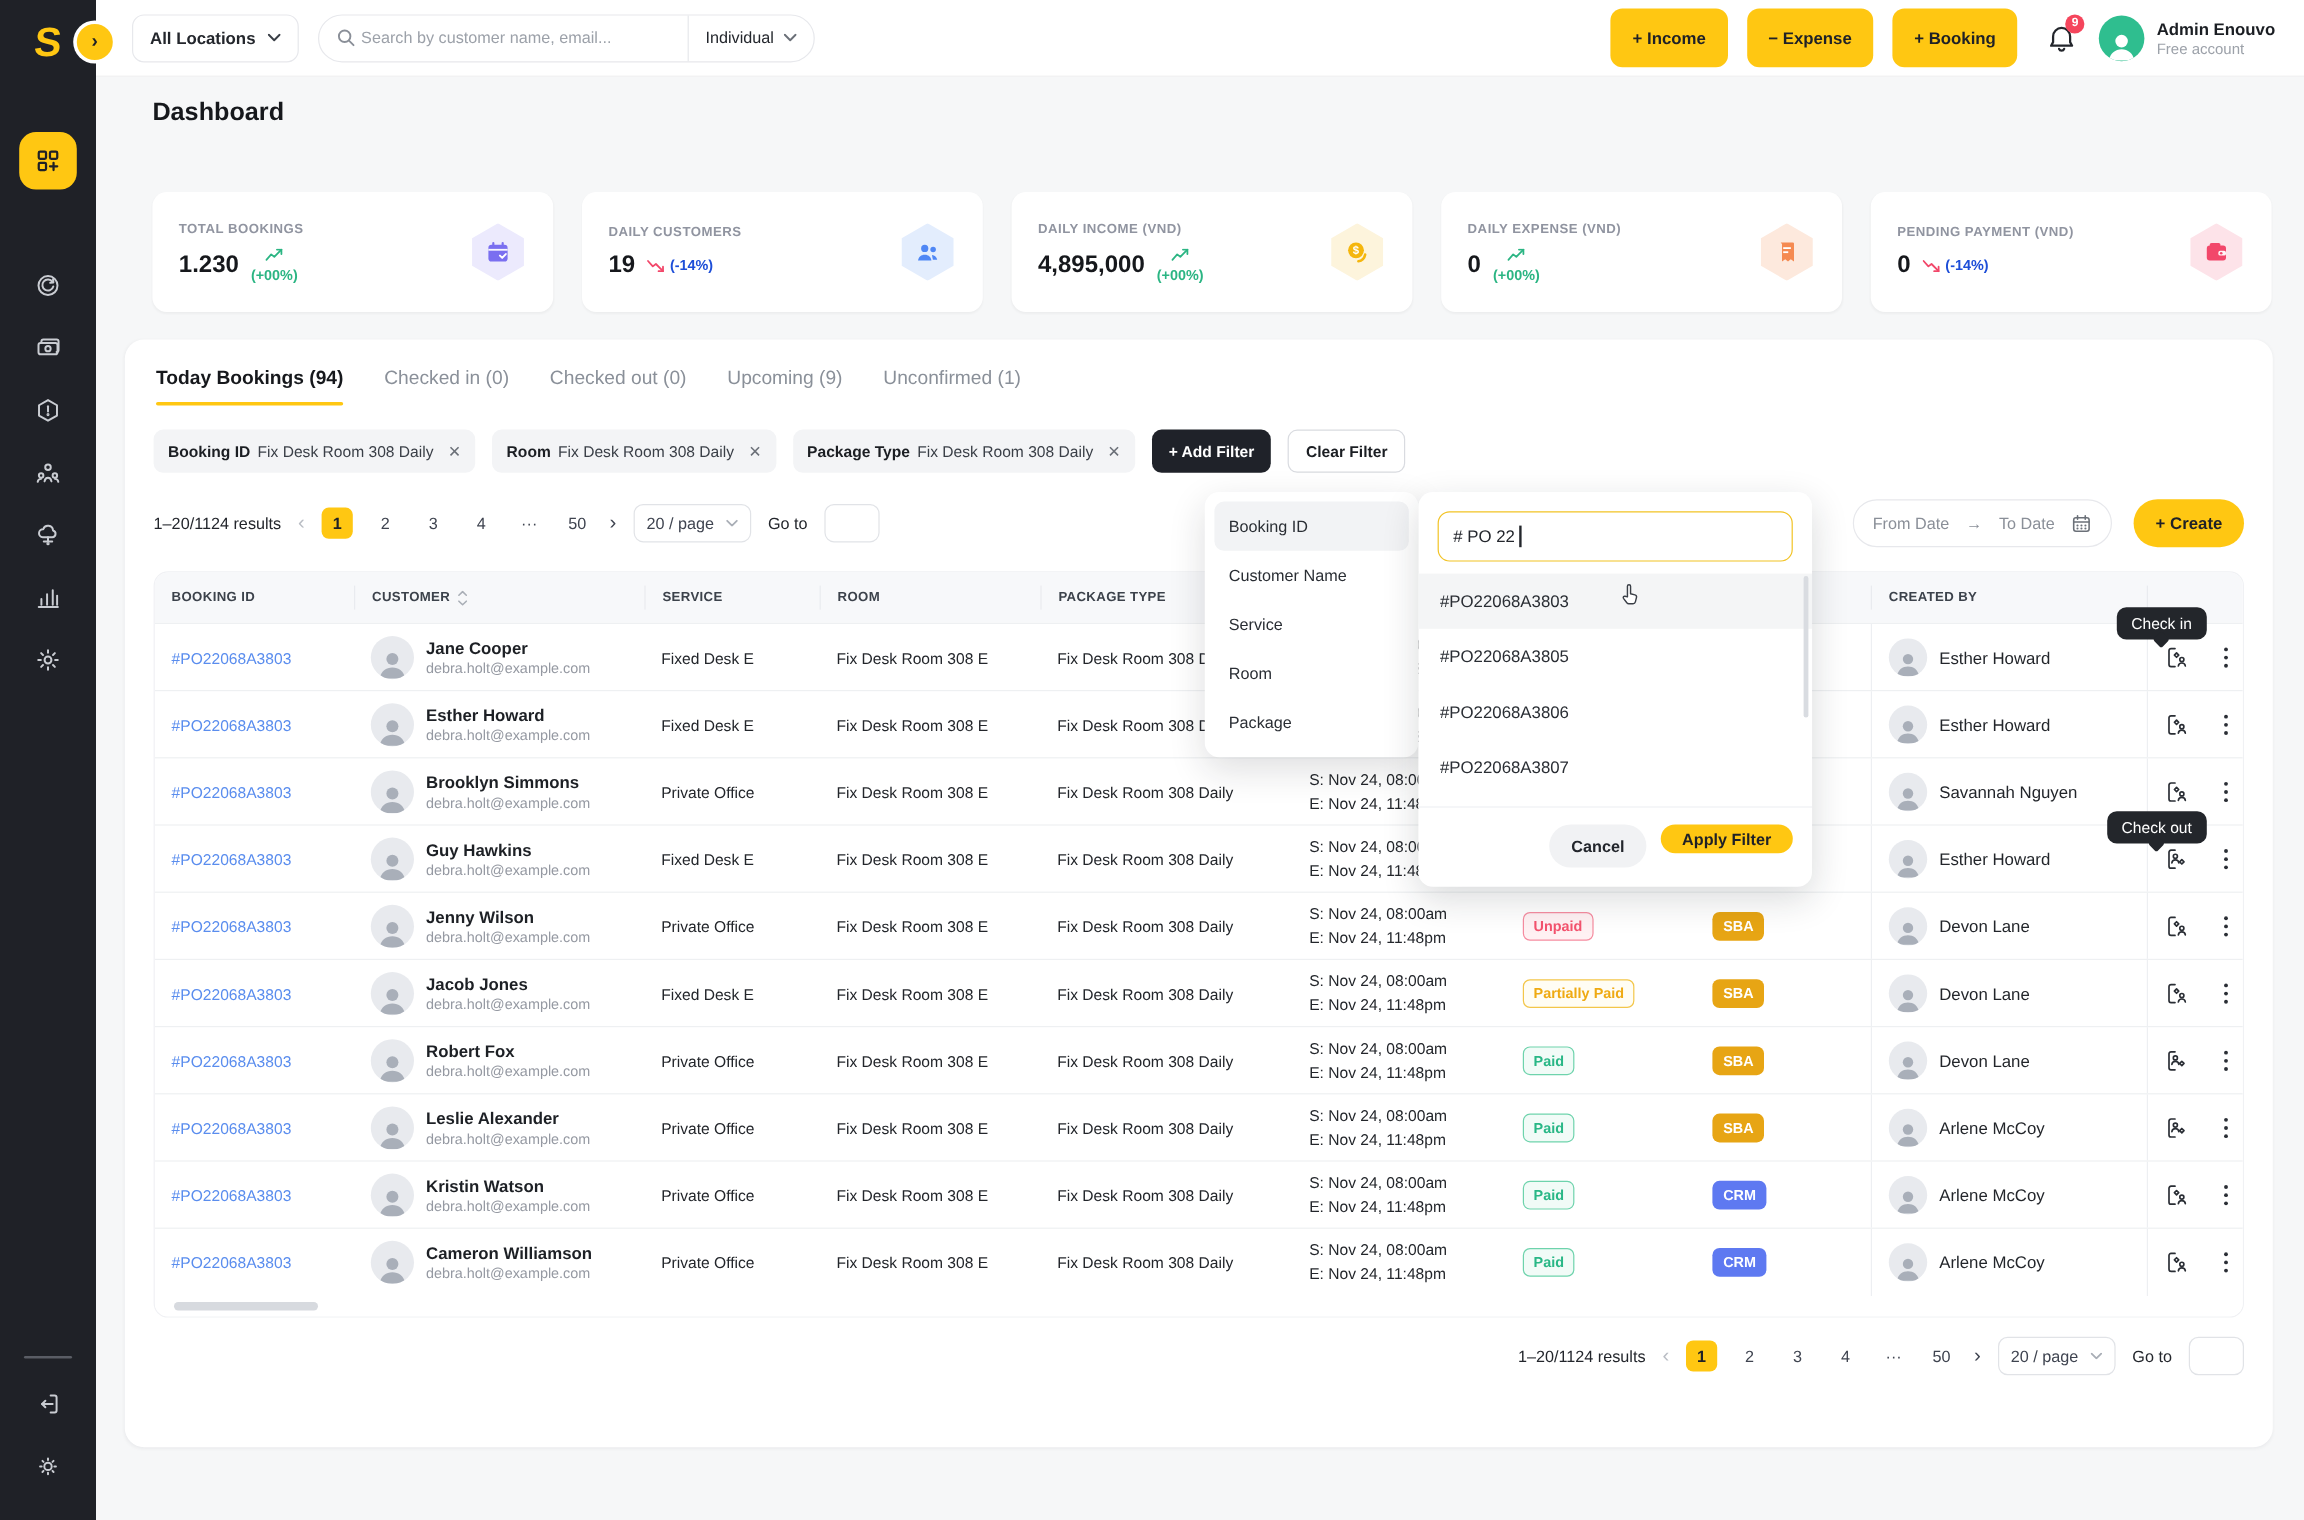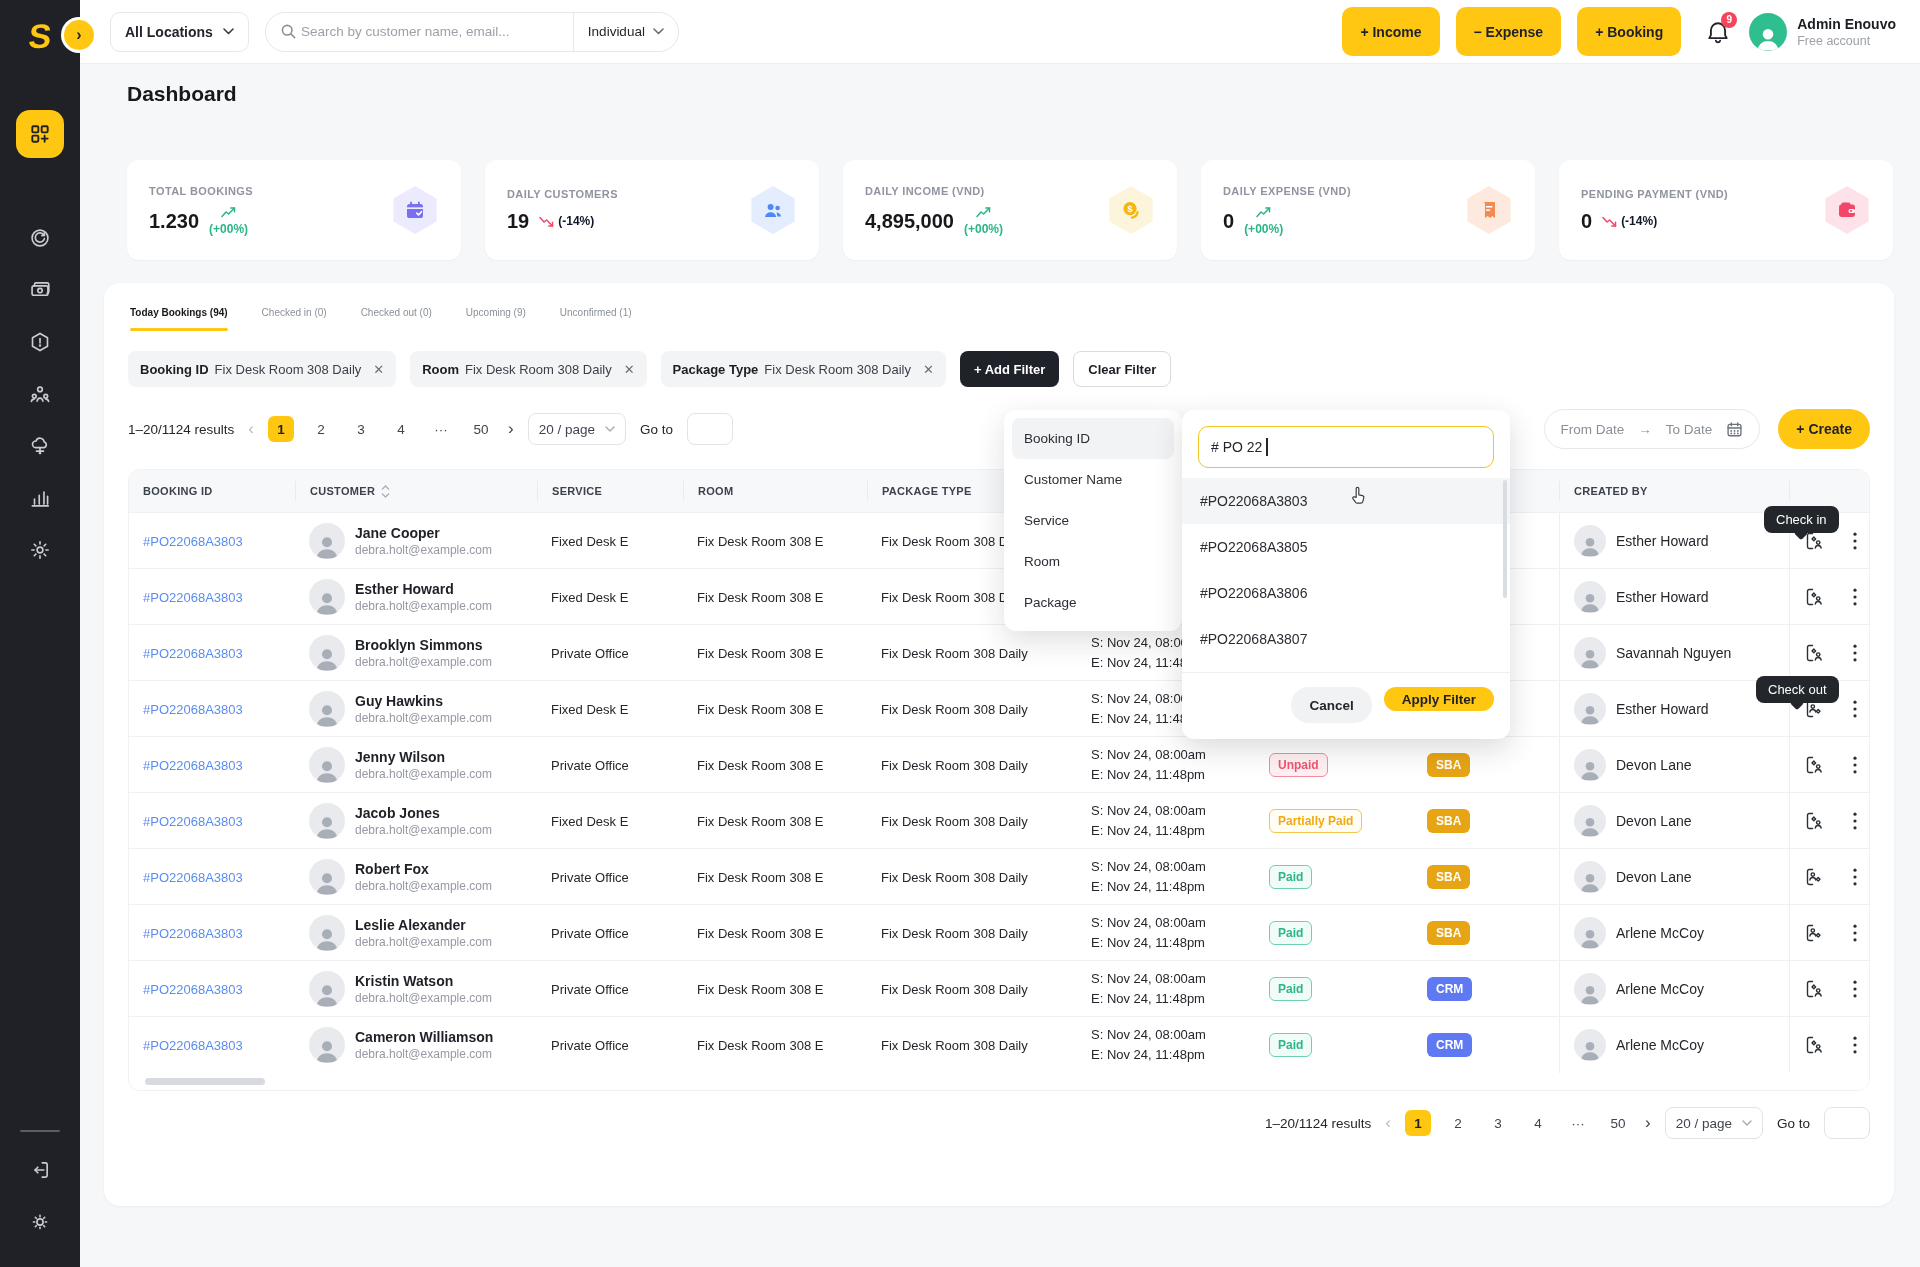--- a/index.html
+++ b/index.html
@@ -43,29 +43,29 @@
   
   .page-title { position:absolute; left:127px; top:82px; font-size:21px; font-weight:700; color:#16181C; }
 
   .cards { position:absolute; left:127px; top:160px; width:1766px; display:flex; gap:24px; }
   .card { flex:1; height:100px; background:#fff; border-radius:12px; box-shadow:0 1px 2px rgba(20,22,30,.04);
           padding:20px 22px; display:flex; justify-content:space-between; align-items:center; }
   .card-label { font-size:11px; font-weight:700; letter-spacing:.4px; color:#9094A0; }
   .card-valrow { display:flex; align-items:center; gap:10px; margin-top:10px; }
   .card-value { font-size:20px; font-weight:800; color:#16181C; }
   .trend { display:flex; align-items:center; gap:4px; font-size:12px; font-weight:600; }
-  .trend.up { color:#2BB583;flex-direction:column; } .trend.down { color:#0f172a; }
+  .trend.up { color:#2BB583;flex-direction:column; } .trend.down { color:#1d4ed8; }
   .hex { width:48px; height:48px; display:flex; align-items:center; justify-content:center;
          clip-path:polygon(50% 0%, 95% 26%, 95% 74%, 50% 100%, 5% 74%, 5% 26%); }
 
   
   .panel { position:absolute; left:104px; top:283px; width:1790px; height:923px; background:#fff; border-radius:16px;
            padding:24px; box-shadow:0 1px 3px rgba(20,22,30,.05); }
   .tabs { display:flex; gap:34px; padding:0 2px; }
-  .tab { font-size:10px; color:#8A9099; padding-bottom:13px; cursor:pointer; position:relative; }
+  .tab { font-size:16px; color:#8A9099; padding-bottom:13px; cursor:pointer; position:relative; }
   .tab.active { color:#16181C; font-weight:700; }
   .tab.active::after { content:""; position:absolute; left:0; right:0; bottom:0; height:3px; background:#FFC712; border-radius:2px; }
 
   .chips-row { display:flex; align-items:center; gap:14px; margin-top:20px; }
   .chip { background:#F3F4F6; border-radius:8px; height:36px; display:flex; align-items:center; gap:6px; padding:0 12px; font-size:13px; }
   .chip b { font-weight:700; color:#1B1E23; } .chip span.val { color:#3A3F47; }
   .chip .x { color:#6B7078; margin-left:6px; cursor:pointer; font-size:13px; }
   .addf { height:36px; background:#1F2229; color:#fff; border:none; border-radius:8px; padding:0 14px; font-size:13px; font-weight:600; cursor:pointer; font-family:inherit; }
   .clearf { height:36px; background:#fff; color:#1B1E23; border:1px solid #D9DBE0; border-radius:8px; padding:0 14px; font-size:13px; font-weight:700; cursor:pointer; font-family:inherit; }
 

